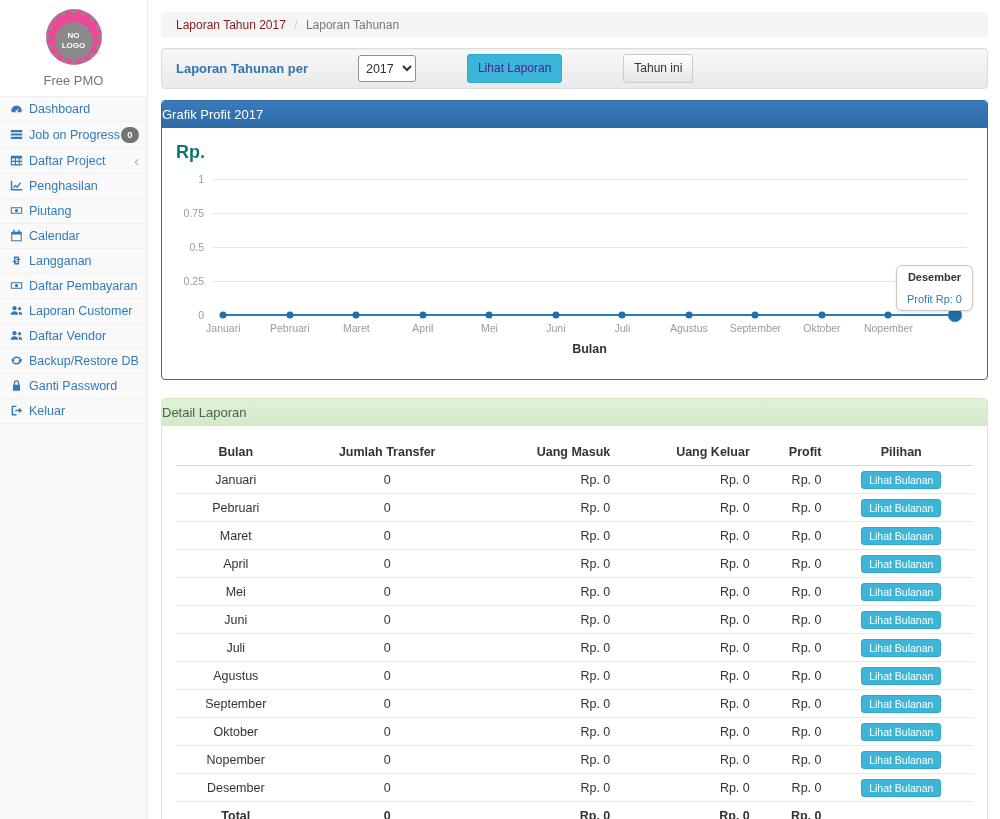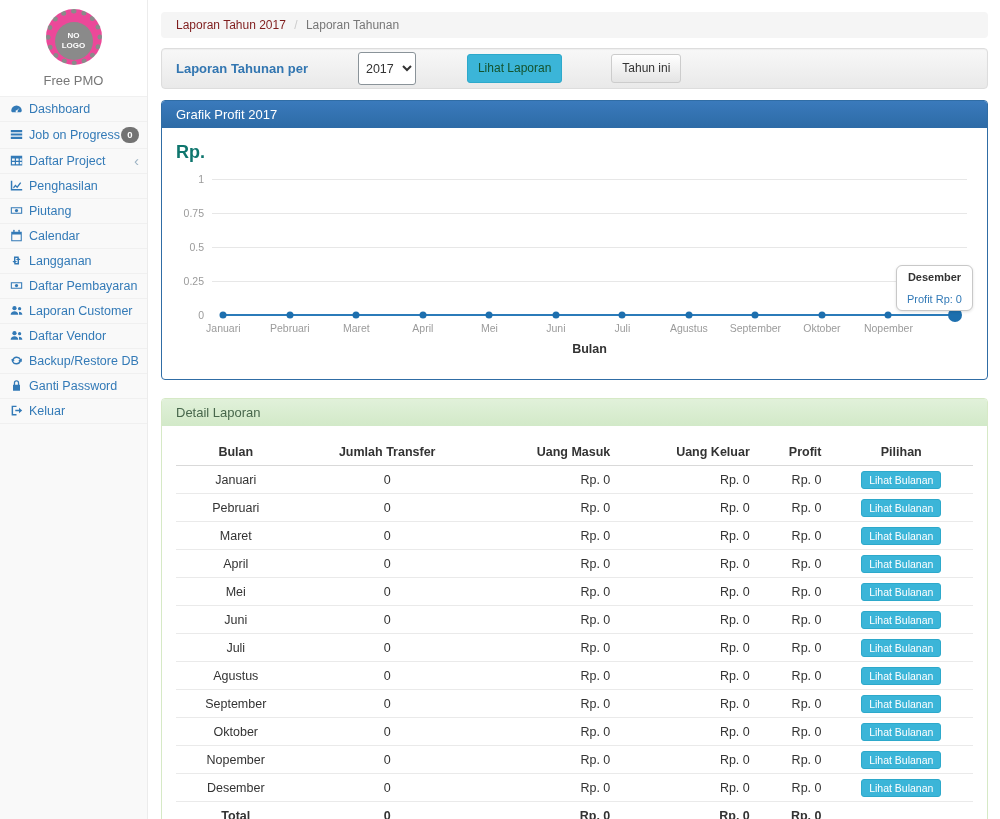--- a/index.html
+++ b/index.html
@@ -31,31 +31,31 @@
   
   .content { flex:1; padding:12px 12px 0 13px; background:#fff; }
   .breadcrumb { background:#f5f5f5; border-radius:4px; padding:6px 15px; font-size:12px; }
   .breadcrumb a { color:#7f1d1d; text-decoration:none; cursor:pointer; }
   .breadcrumb .sep { color:#ccc; margin:0 5px; }
   .breadcrumb .cur { color:#777; }
 
   .well { margin-top:10px; background:linear-gradient(#f8f8f8,#e9e9e9); border:1px solid #ddd; border-radius:4px;
     padding:6px 14px; display:flex; align-items:center; height:41px; box-shadow:inset 0 1px 1px rgba(0,0,0,.04);gap:44px; }
   .well-label { color:#3276b1; font-weight:bold; font-size:13px; margin-right:6px; }
-  .year-select { height:33px; width:58px; font-size:12.5px; border:1px solid #8a9399; border-radius:3px;
+  .year-select { height:27px; width:58px; font-size:12.5px; border:1px solid #8a9399; border-radius:3px;
     background:#fff; padding:2px 3px; font-family:inherit; color:#333; margin-right:7px; }
   .btn { font-size:12px; border-radius:3px; padding:5px 10px; border:1px solid transparent; cursor:pointer;
     font-family:inherit; line-height:1.4; }
-  .btn-info { background:#3bb5d8; border-color:#2da9cb; color:#14532d; margin-right:5px; }
+  .btn-info { background:#3bb5d8; border-color:#2da9cb; color:#4c1d95; margin-right:17px; }
   .btn-default { background:linear-gradient(#fff,#e4e4e4); border-color:#ccc; color:#333; }
 
   .panel { border-radius:4px; background:#fff; }
   .panel-primary { border:1px solid #306da5; margin-top:11px; }
   .panel-success { border:1px solid #d6e9c6; margin-top:18px; }
-  .panel-heading { padding:6px 14px; font-size:13px; border-radius:3px 3px 0 0; }
+  .panel-heading { padding:6px 0; font-size:13px; border-radius:3px 3px 0 0; }
   .panel-heading.blue { background:linear-gradient(#3a7abc,#2d6ba6); color:#fff; }
   .panel-heading.green { background:linear-gradient(#e1f1da,#d2e9c8); color:#48674c; }
 
   
   .chart-body { position:relative; padding:12px 12px 16px; }
   .rp-label { font-weight:bold; font-size:18px; color:#0f766e; margin:2px 0 16px 2px; }
   .chart-plot { position:relative; height:184px; }
   .y-tick { position:absolute; left:0; width:30px; text-align:right; font-size:10.5px; color:#9b9b9b; }
   .plot-area { position:absolute; left:38px; right:8px; top:0; bottom:0; }
   .gridline { position:absolute; left:0; right:0; height:1px; background:#e7e7e7; }

